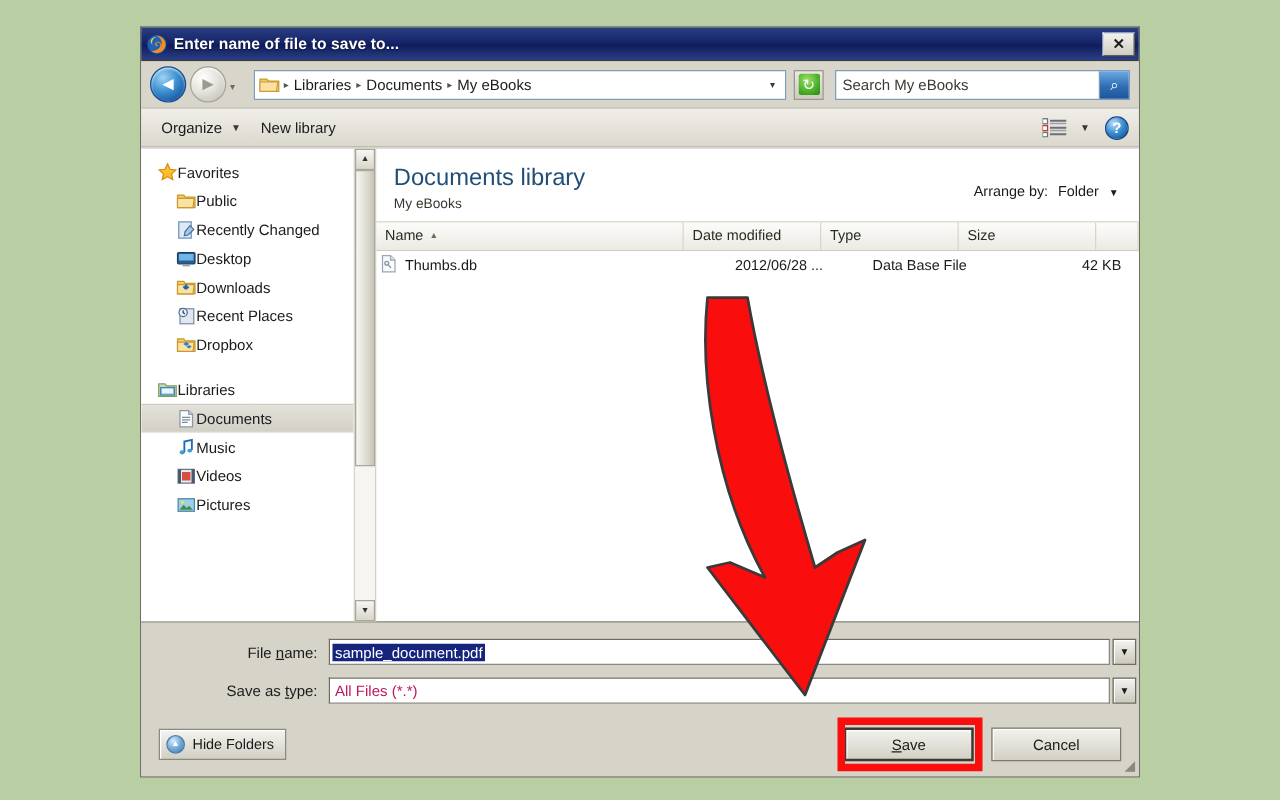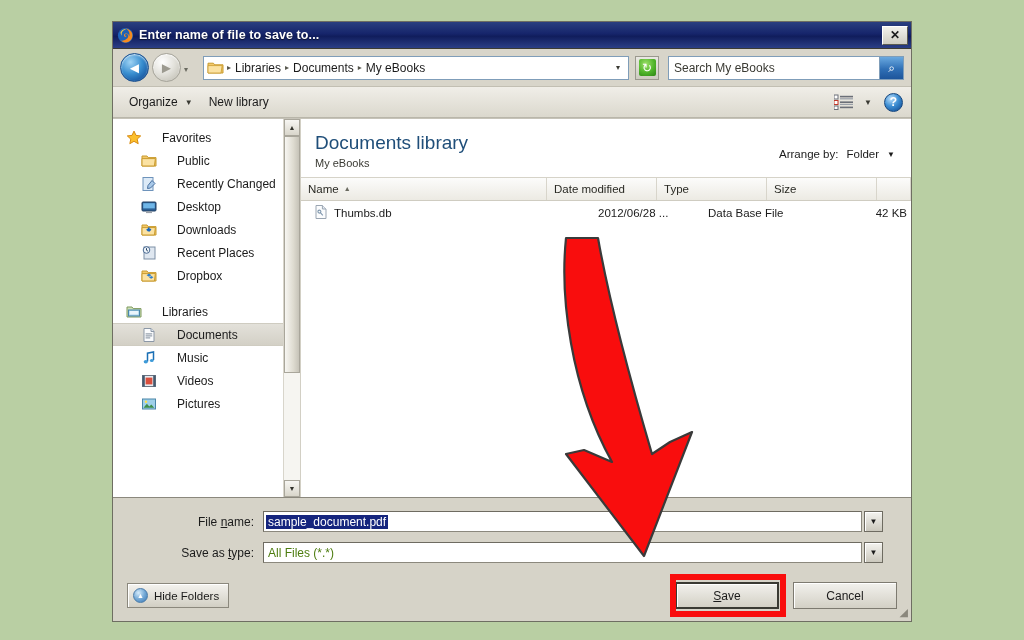--- a/index.html
+++ b/index.html
@@ -141,21 +141,21 @@
 
   
   .navpane {
     width: 188px; flex: 0 0 188px; background: #ffffff;
     display: flex; min-height: 0; position: relative;
     border-right: 1px solid #d2cfc4;
   }
   .navlist { flex: 1 1 auto; overflow: hidden; padding-top: 7px; }
   .navrow {
     height: 23px; display: flex; align-items: center;
-    font-size: 12px; color: #1b1b1b; cursor: pointer; padding-left: 13px; gap: 20px;
+    font-size: 12px; color: #1b1b1b; cursor: pointer; padding-left: 13px; gap: 0;
     white-space: nowrap;
   }
   .navrow.child { padding-left: 28px; }
   .navrow.selected { background: linear-gradient(to bottom,#e3e1da,#d3d0c6); border-top:1px solid #cfccc1; border-bottom:1px solid #cfccc1; }
   .navrow .ico { width: 16px; height: 16px; flex: 0 0 16px; position: relative; }
   .navgap { height: 13px; }
 
   
   .vscroll {
     width: 17px; flex: 0 0 17px; background: #f1f0ec;
@@ -195,45 +195,45 @@
     white-space: nowrap; overflow: hidden;
   }
   .col .sortarr { font-size: 7px; color: #6a6a60; }
   .col.c-name { width: 246px; flex: 0 0 246px; }
   .col.c-date { width: 110px; flex: 0 0 110px; }
   .col.c-type { width: 110px; flex: 0 0 110px; }
   .col.c-size { width: 110px; flex: 0 0 110px; }
   .col.c-pad  { flex: 1 1 auto; }
 
   .filelist { flex: 1 1 auto; background: #fff; overflow: hidden; }
-  .filerow { display: flex; height: 24px; align-items: center; cursor: pointer; }
+  .filerow { display: flex; height: 24px; align-items: center; cursor: pointer; justify-content: flex-end; }
   .cell { font-size: 11.5px; color: #1b1b1b; display: flex; align-items: center;
           padding: 0 7px; white-space: nowrap; overflow: hidden; }
   .cell.c-name { width: 246px; flex: 0 0 246px; gap: 6px; padding-left: 13px; }
   .cell.c-date { width: 110px; flex: 0 0 110px; margin-left: 44px; }
   .cell.c-type { width: 110px; flex: 0 0 110px; }
   .cell.c-size { width: 110px; flex: 0 0 110px; justify-content: flex-end; padding-right: 14px; }
 
   
   .formarea {
     flex: 0 0 auto; background: #d6d3c8;
     border-top: 1px solid #8b887d;
-    padding: 13px 28px 0 14px;
+    padding: 13px 2px 0 14px;
   }
   .frow { display: flex; align-items: center; margin-bottom: 10px; }
   .flabel { width: 136px; flex: 0 0 136px; text-align: right; padding-right: 9px;
             font-size: 12px; color: #1b1b1b; }
   .flabel u { text-decoration: underline; }
   .fieldwrap { flex: 1 1 auto; display: flex; min-width: 0; }
   .fieldbox {
     flex: 1 1 auto; height: 21px; background: #fff;
     border: 1px solid #8b887d; border-top-color: #6e6b61; border-left-color: #6e6b61;
     display: flex; align-items: center; padding: 0 2px; min-width: 0; overflow: hidden;
   }
-  .fieldtext { font-size: 12px; color: #4d7c0f; padding: 0 2px; white-space: nowrap; }
+  .fieldtext { font-size: 12px; color: #be185d; padding: 0 2px; white-space: nowrap; }
   .fieldtext.sel { background: #15257e; color: #ffffff; }
   .ddbtn {
     width: 19px; flex: 0 0 19px; height: 21px; margin-left: 2px;
     background: linear-gradient(to bottom,#f4f3ef,#cbc8bd);
     border: 1px solid #6e6b61;
     box-shadow: inset 1px 1px 0 #ffffff;
     display: flex; align-items: center; justify-content: center;
     font-size: 8px; color: #1b1b1b; cursor: pointer;
   }
 

